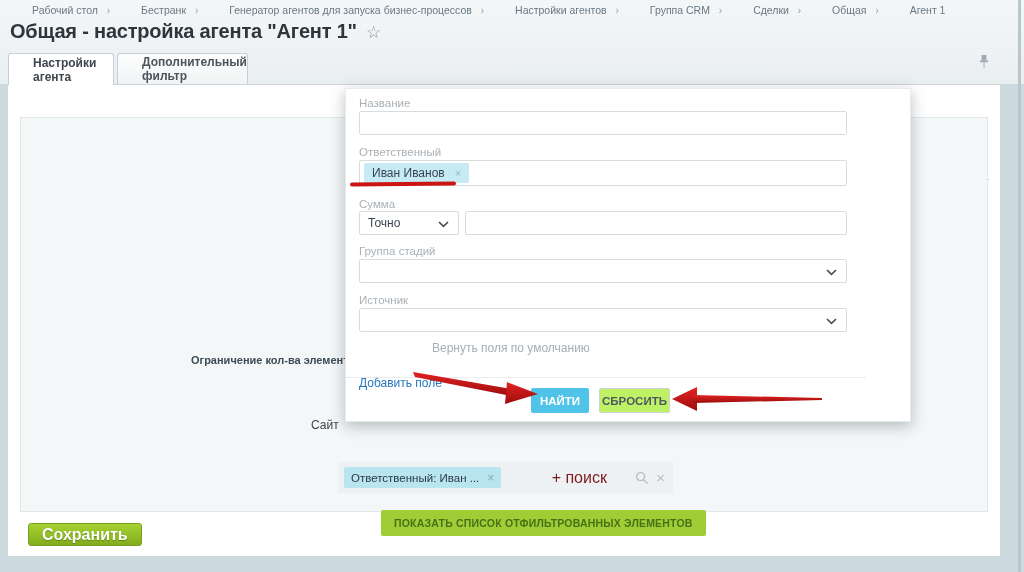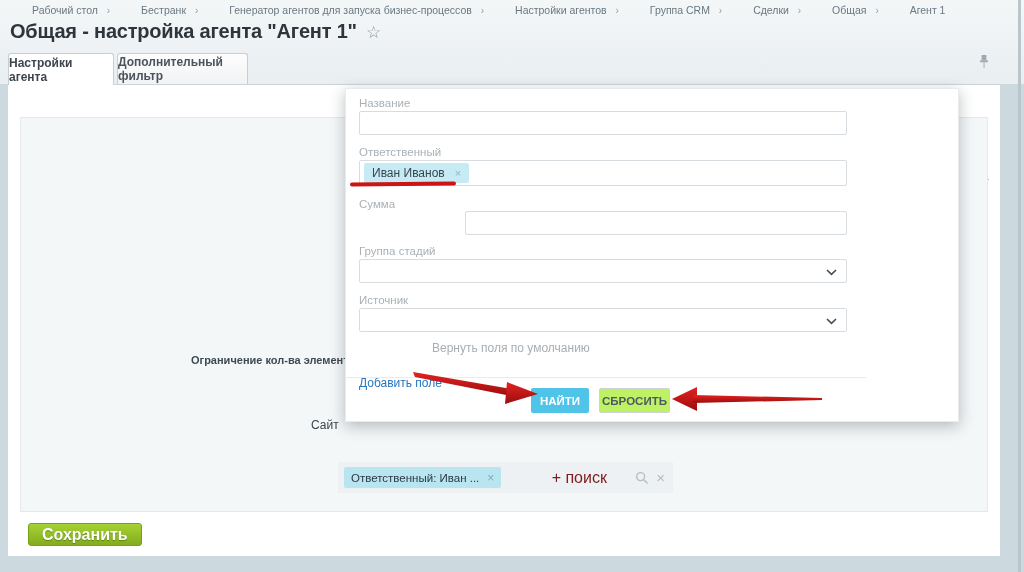--- a/index.html
+++ b/index.html
@@ -13,21 +13,21 @@
   .breadcrumb { position:absolute; left:10px; top:4px; font-size:10.5px; color:#697883; white-space:nowrap; }
   .breadcrumb .bc-item { cursor:pointer;margin-left:22px; }
   .breadcrumb .bc-sep { color:#93a0a9; margin:0 6px; font-size:10px; }
   .page-title-row { position:absolute; left:10px; top:20px; display:flex; align-items:center; }
   .page-title { font-size:20px; font-weight:bold; color:#2e353b; letter-spacing:-0.2px; }
   .star { font-size:17px; color:#8d979f; margin-left:9px; margin-top:2px; cursor:pointer; }
 
   
   .tab { position:absolute; font-size:12px; font-weight:bold; color:#3e454c;
          border:1px solid #c7ced4; border-bottom:none; border-radius:3px 3px 0 0;
-         display:flex; align-items:center; justify-content:center; cursor:pointer; }
+         display:flex; align-items:center; justify-content:center; cursor:pointer;padding-left:24px; }
   .tab-active { left:8px; top:53px; width:106px; height:32px; background:#ffffff; z-index:5; }
   .tab-inactive { left:117px; top:53px; width:131px; height:31px;
                   background:linear-gradient(#fdfdfd,#f1f3f4); color:#4c545b; }
 
   .pin { position:absolute; cursor:pointer; opacity:.85; }
   .pin-top { left:978px; top:55px; }
   .pin-bottom { left:978px; top:527px; }
 
   
   .panel { position:absolute; left:8px; top:84px; width:992px; height:472px; background:#ffffff;
@@ -54,21 +54,21 @@
   .show-list-btn { position:absolute; left:360px; top:392px; height:26px; line-height:26px;
                    background:#9ecd36; border-radius:2px; padding:0 13px; font-size:10.5px;
                    font-weight:bold; color:#4a7017; letter-spacing:.2px; cursor:pointer; border:none; }
 
   .save-btn { position:absolute; left:20px; top:438px; height:23px; padding:0 13px;
               background:linear-gradient(#a6d233,#83ac1e); border:1px solid #78a019; border-radius:3px;
               color:#ffffff; font-weight:bold; font-size:16px; cursor:pointer;
               text-shadow:0 1px 1px rgba(40,70,0,.45); }
 
   
-  .popup { position:absolute; left:345px; top:88px; width:614px; height:334px; background:#ffffff;
+  .popup { position:absolute; left:345px; top:88px; width:566px; height:334px; background:#ffffff;
            box-shadow:0 4px 14px rgba(45,58,68,.33); border:1px solid #e7ebed; z-index:10; }
   .f-label { position:absolute; font-size:11.5px; color:#a9b1b7; }
   .f-input { position:absolute; height:24px; border:1px solid #d7dce0; border-radius:2px;
              background:#fff; font-size:12px; color:#3e464e; padding:0 7px;
              font-family:"Liberation Sans",sans-serif; }
   .f-select { position:absolute; height:24px; border:1px solid #d7dce0; border-radius:2px;
               background:#fff; display:flex; align-items:center; padding:0 8px; font-size:12px;
               color:#3e464e; cursor:pointer; }
   .f-select .chev { position:absolute; right:9px; top:9px; }
   .resp-box { position:absolute; left:13px; top:71px; width:488px; height:26px;
@@ -146,20 +146,21 @@
         <div class="bar-search">+ поиск</div>
         <div class="bar-icons">
           <svg width="14" height="14" viewBox="0 0 14 14">
             <circle cx="5.6" cy="5.6" r="4" fill="none" stroke="#b6bfc5" stroke-width="1.4"></circle>
             <line x1="8.7" y1="8.7" x2="12.6" y2="12.6" stroke="#b6bfc5" stroke-width="1.4"></line>
           </svg>
           <span class="bar-clear">×</span>
         </div>
       </div>
 
+      <button class="show-list-btn">ПОКАЗАТЬ СПИСОК ОТФИЛЬТРОВАННЫХ ЭЛЕМЕНТОВ</button>
     </div>
 
     <button class="save-btn">Сохранить</button>
   </div>
 
   <svg class="pin pin-bottom" width="12" height="14" viewBox="0 0 12 14">
     <g fill="#949ca3">
         <rect x="3.6" y="0" width="4.8" height="5" rx="0.6"></rect>
         <rect x="2" y="5.2" width="8" height="2" rx="0.5"></rect>
         <rect x="5.6" y="7.2" width="0.9" height="6"></rect>
@@ -172,20 +173,26 @@
 
     <div class="f-label" style="left:13px; top:57px;">Ответственный</div>
     <div class="resp-box">
       <div class="resp-tag">
         <span>Иван Иванов</span>
         <span class="tag-x">×</span>
       </div>
     </div>
 
     <div class="f-label" style="left:13px; top:109px;">Сумма</div>
+    <div class="f-select" style="left:13px; top:122px; width:100px;">
+      <span>Точно</span>
+      <svg class="chev" width="11" height="7" viewBox="0 0 11 7">
+          <polyline points="1,1 5.5,5.3 10,1" fill="none" stroke="#454d54" stroke-width="1.6"></polyline>
+        </svg>
+    </div>
     <input class="f-input" style="left: 119px; top: 122px; width: 382px;" value="">
 
     <div class="f-label" style="left:13px; top:156px;">Группа стадий</div>
     <div class="f-select" style="left:13px; top:170px; width:488px;">
       <svg class="chev" width="11" height="7" viewBox="0 0 11 7">
           <polyline points="1,1 5.5,5.3 10,1" fill="none" stroke="#454d54" stroke-width="1.6"></polyline>
         </svg>
     </div>
 
     <div class="f-label" style="left:13px; top:205px;">Источник</div>

